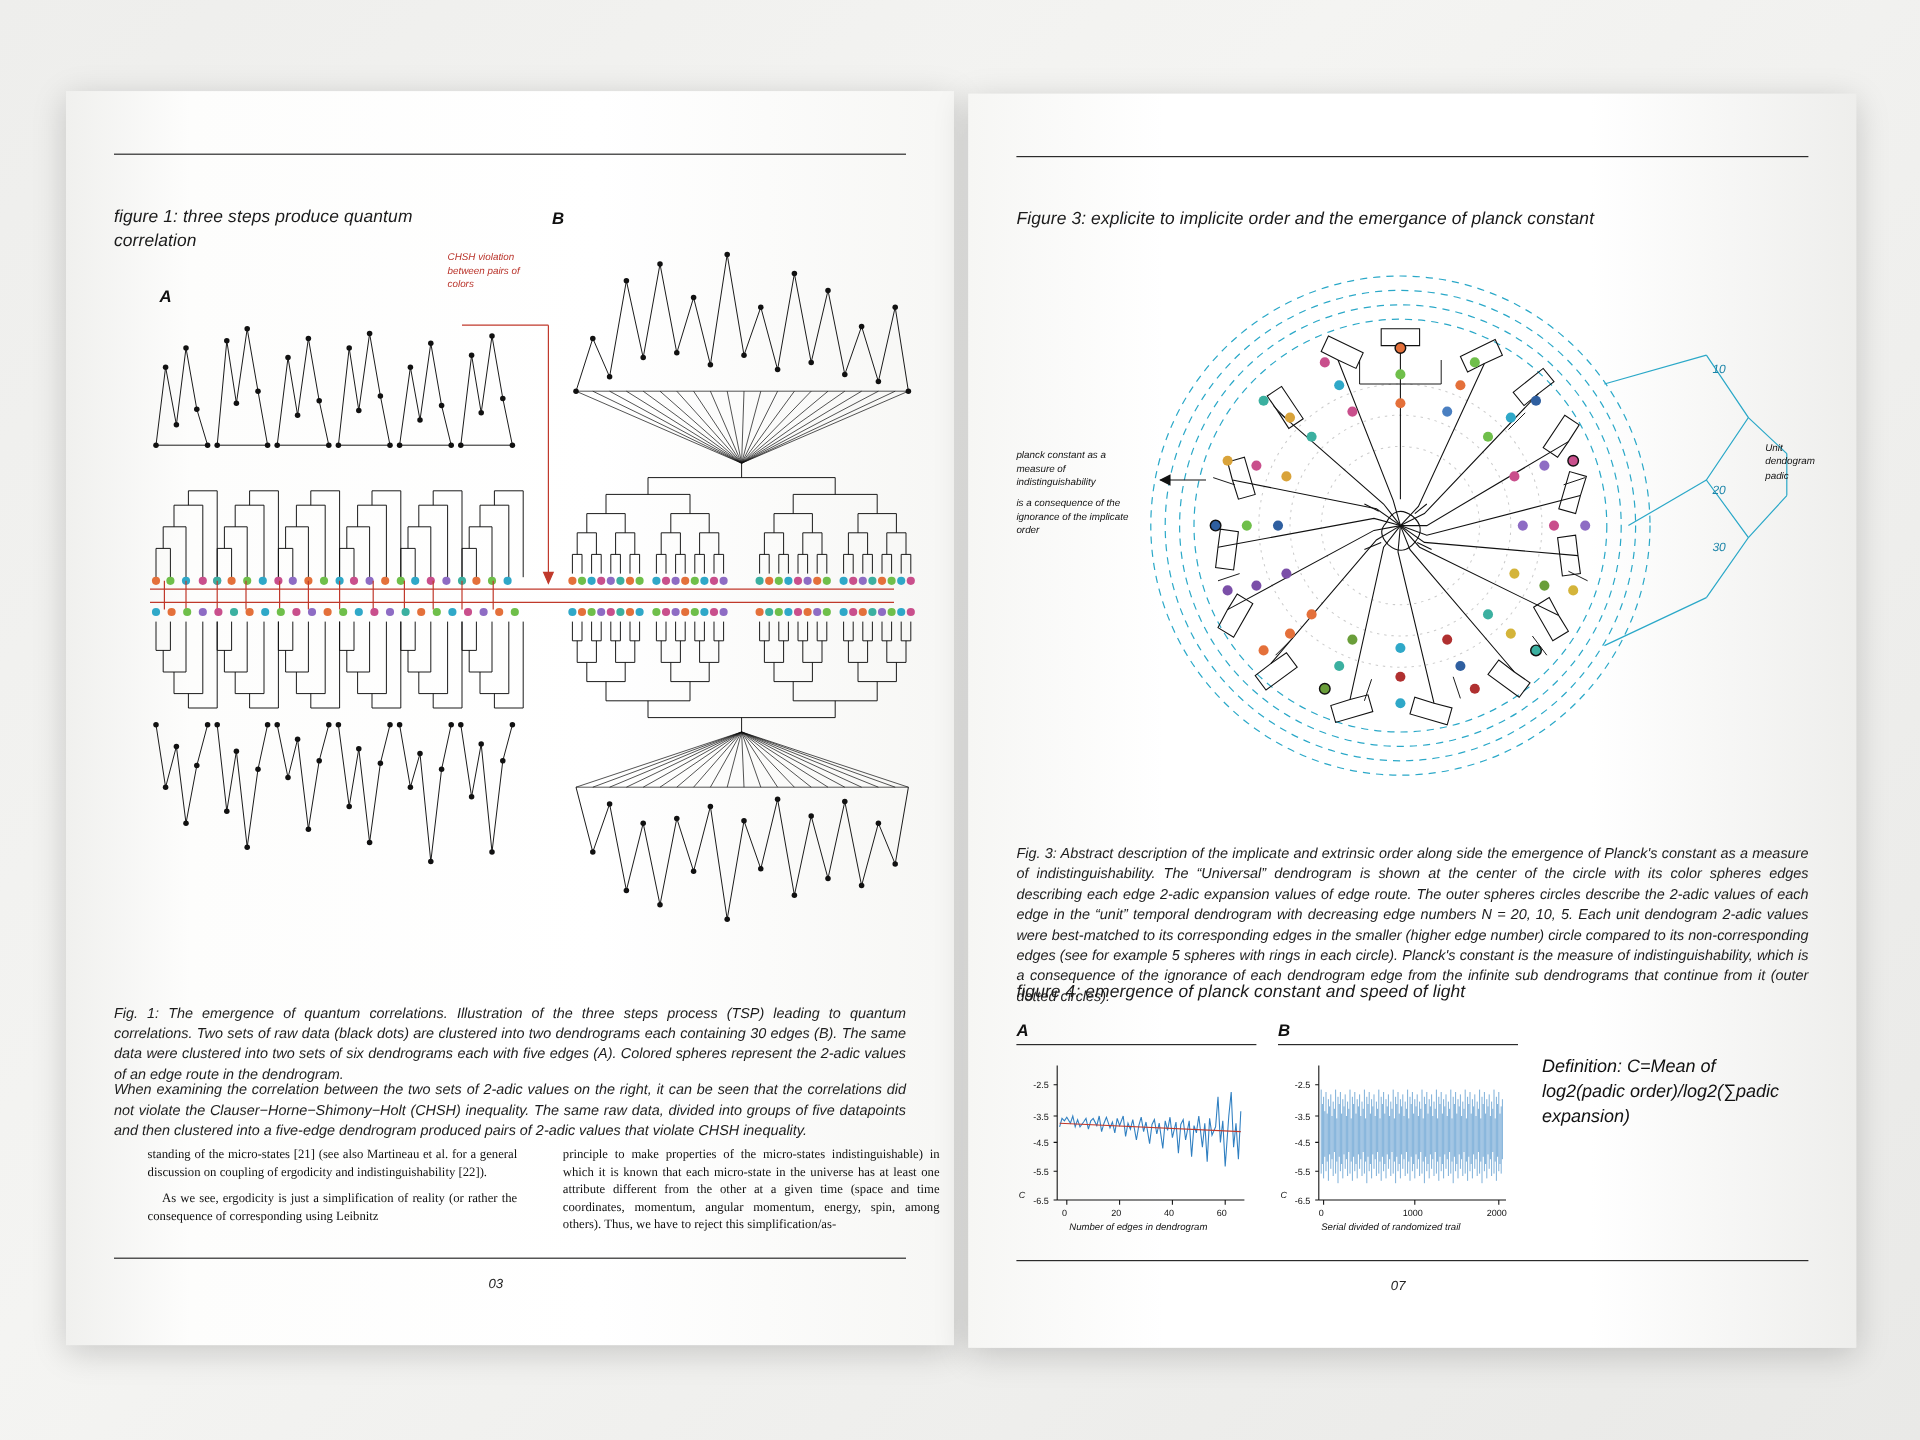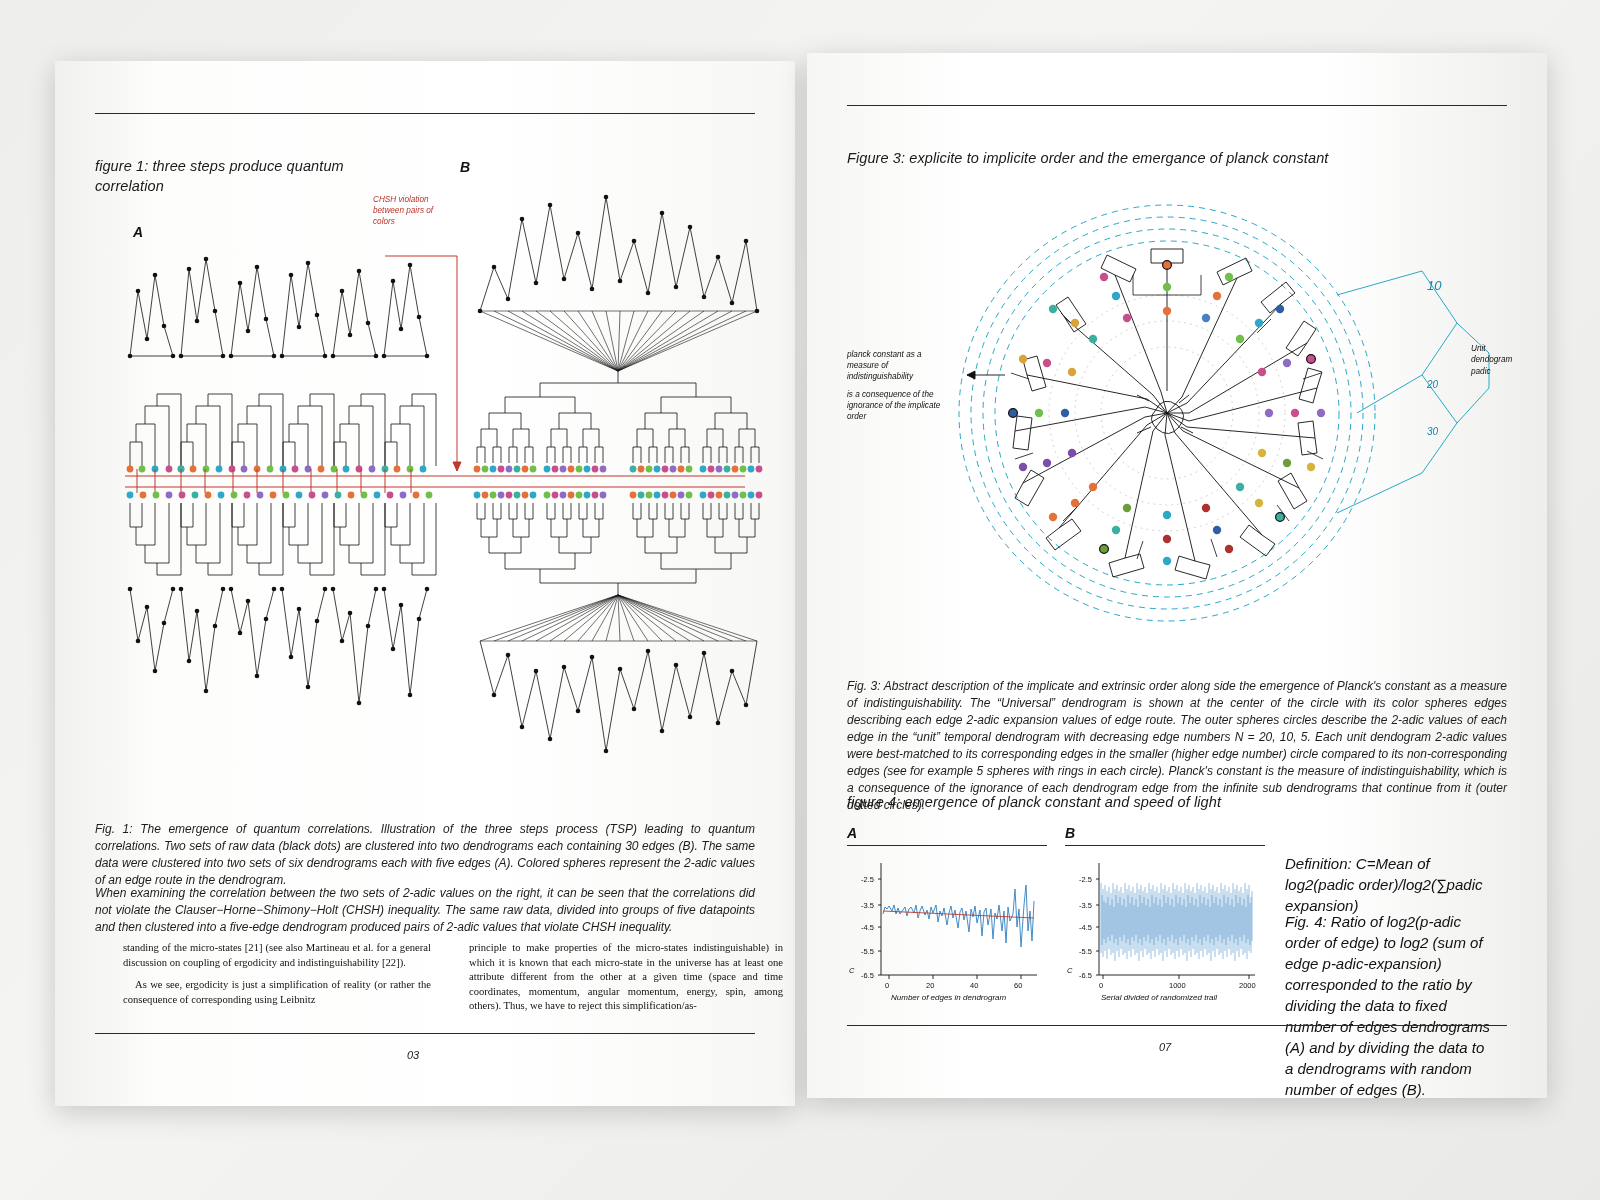--- a/index.html
+++ b/index.html
@@ -13,42 +13,42 @@
   }
   #stage {
     position: relative;
     width: 1600px;
     height: 1200px;
     background: linear-gradient(135deg,#eeeeec 0%, #f4f4f2 40%, #e9e9e7 100%);
   }
   .spread {
     position: absolute;
     left: 55px;
-    top: 43px;
+    top: 58px;
     width: 1492px;
     height: 1075px;
     display: flex;
     justify-content: center;
   }
   .page {
     position: relative;
     background: #fcfcfb;
     box-shadow: 0 6px 26px rgba(0,0,0,0.18);
     overflow: hidden;
   }
   .page.left {
     width: 740px;
     height: 1045px;
     margin-top: 18px;
     background: linear-gradient(90deg, #f0f0ee 0%, #fdfdfc 14%, #ffffff 60%, #f7f7f5 98%);
   }
   .page.right {
     width: 740px;
     height: 1045px;
-    margin-top: 10px;
+    margin-top: 20px;
     margin-left: 12px;
     background: linear-gradient(90deg, #f6f6f4 0%, #ffffff 22%, #ffffff 70%, #eeeeec 100%);
   }
   .rule {
     position: absolute;
     height: 1px;
     background: #2b2b2b;
   }
   .fig-title {
     position: absolute;
@@ -701,21 +701,21 @@
 
         <g stroke="#111" stroke-width="0.9" fill="none">
           <path d="M130 192 L168 192"></path>
           <path d="M130 192 l8 -4 l0 8 z" fill="#111"></path>
         </g>
       </svg>
 
       <div class="annot" style="left:40px;top:296px;width:105px;">planck constant as a measure of indistinguishability</div>
       <div class="annot" style="left:40px;top:336px;width:105px;">is a consequence of the ignorance of the implicate order</div>
 
-      <div class="annot blue" style="left:620px;top:224px;font-size:13px;">10</div>
+      <div class="annot blue" style="left:620px;top:224px;font-size:10px;">10</div>
       <div class="annot blue" style="left:620px;top:325px;font-size:10px;">20</div>
       <div class="annot blue" style="left:620px;top:372px;font-size:10px;">30</div>
       <div class="annot" style="left:664px;top:290px;width:56px;line-height:1.4;">Unit dendogram padic</div>
 
       <div class="caption" style="left:40px;top:625px;width:660px;">Fig. 3: Abstract description of the implicate and extrinsic order along side the emergence of Planck's constant as a measure of indistinguishability. The “Universal” dendrogram is shown at the center of the circle with its color spheres edges describing each edge 2-adic expansion values of edge route. The outer spheres circles describe the 2-adic values of each edge in the “unit” temporal dendrogram with decreasing edge numbers N = 20, 10, 5. Each unit dendogram 2-adic values were best-matched to its corresponding edges in the smaller (higher edge number) circle compared to its non-corresponding edges (see for example 5 spheres with rings in each circle). Planck's constant is the measure of indistinguishability, which is a consequence of the ignorance of each dendrogram edge from the infinite sub dendrograms that continue from it (outer dotted circles).</div>
 
       <div class="fig-title" style="left:40px;top:740px;width:600px;">figure 4: emergence of planck constant and speed of light</div>
 
       <div class="panel-letter" style="left:40px;top:772px;">A</div>
       <div class="panel-letter" style="left:258px;top:772px;">B</div>
@@ -791,20 +791,19 @@
                    M172 40 L172 102 M173 46 L173 82 M174 30 L174 100 M175 54 L175 90 M176 36 L176 108
                    M177 42 L177 86 M178 32 L178 98 M179 50 L179 92 M180 38 L180 104 M181 44 L181 84
                    M182 34 L182 96 M183 52 L183 88 M184 40 L184 102 M185 46 L185 82 M186 30 L186 100
                    M187 54 L187 90 M188 36 L188 106 M189 42 L189 86 M190 32 L190 98 M191 50 L191 92
                    M192 44 L192 100 M193 38 L193 88"></path>
         </g>
       </svg>
       <div class="axlabel" style="left:294px;top:940px;">Serial divided of randomized trail</div>
 
       <div class="defbox" style="left:478px;top:800px;width:206px;">Definition: C=Mean of log2(padic order)/log2(∑padic expansion)</div>
-      <div class="defbox" style="left:478px;top:858px;width:206px;">Fig. 4: Ratio of log2(p-adic order of edge) to log2 (sum of edge p-adic-expansion) corresponded to the ratio by dividing the data to fixed number of edges dendrograms (A) and by dividing the data to a dendrograms with random number of edges (B).</div>
 
       <div class="rule" style="left:40px;top:972px;width:660px;"></div>
       <div class="folio" style="left:352px;top:988px;">07</div>
     </div>
 
   </div>
 </div>
 
 </body></html>

